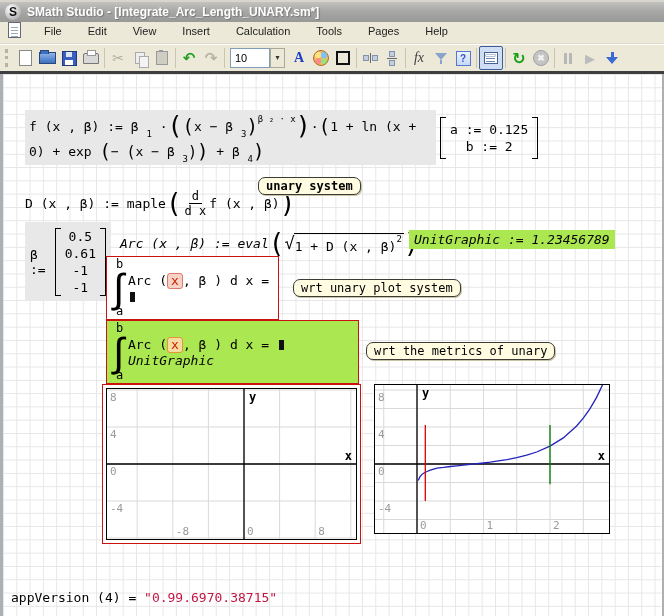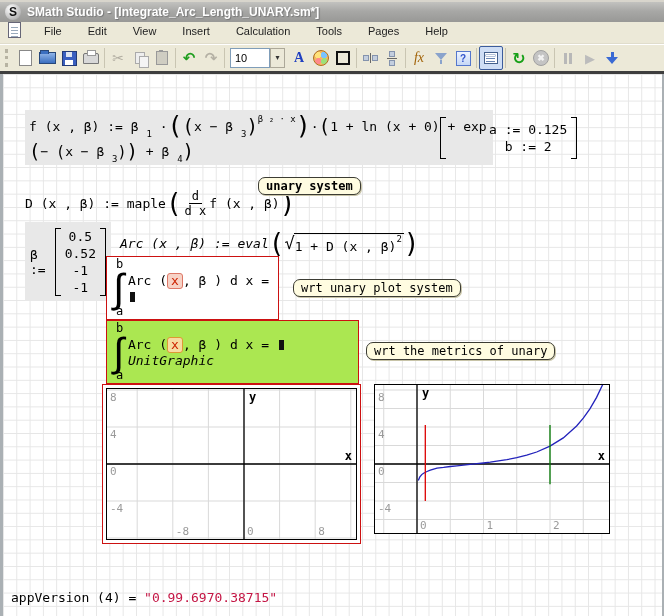--- a/index.html
+++ b/index.html
@@ -58,21 +58,21 @@
       radial-gradient(circle at 70% 30%,#7ac3ff 0 3px,transparent 3px),
       radial-gradient(circle at 30% 72%,#ff8a8a 0 3px,transparent 3px),
       radial-gradient(circle at 72% 72%,#9de07a 0 3px,transparent 3px),#f2b964;}
   .i-border{width:10px;height:10px;border:2.5px solid #111;}
   .i-alih{display:flex;align-items:center;gap:1px;}
   .i-alih i{width:4px;height:4px;background:#c3cede;border:1px solid #8493ad;display:block;}
   .i-alih i.bar{width:1px;height:10px;background:#666;border:none;}
   .i-aliv{display:flex;flex-direction:column;align-items:center;gap:1px;}
   .i-aliv i{width:4px;height:4px;background:#c3cede;border:1px solid #8493ad;display:block;}
   .i-aliv i.bar{width:10px;height:1px;background:#666;border:none;}
-  .i-fx{font-family:"Liberation Serif",serif;font-style:italic;font-size:14px;color:#a16207;}
+  .i-fx{font-family:"Liberation Serif",serif;font-style:italic;font-size:14px;color:#404040;}
   .i-filter{display:flex;flex-direction:column;align-items:center;}
   .i-filter .cone{width:0;height:0;border-left:6px solid transparent;border-right:6px solid transparent;
     border-top:7px solid #8aa3cc;}
   .i-filter .stem{width:2px;height:4px;background:#8aa3cc;}
   .i-help{width:13px;height:13px;border:1px solid #5577cc;background:linear-gradient(180deg,#eef4ff,#c7d8f6);
     color:#3355cc;font-weight:bold;font-size:10px;text-align:center;line-height:13px;}
   .tbtn.pressed{border:1px solid #3c5c9c;background:#cfdef5;border-radius:2px;}
   .i-panel{width:12px;height:10px;background:#fff;border:1px solid #44608c;position:relative;}
   .i-panel:before{content:"";position:absolute;left:1px;top:2px;width:9px;height:1px;
     box-shadow:0 0 0 .5px #6a86b4,0 3px 0 0 #6a86b4,0 6px 0 0 #6a86b4;}
@@ -98,21 +98,21 @@
   .graybox{background:#e8e8e8;}
   .sg-sub{font-size:9px;vertical-align:-6px;}
   .sg-sup{font-size:9px;vertical-align:9px;}
   .sg-big{font-size:25px;vertical-align:-3px;font-weight:300;}
   .sg-med{font-size:19px;vertical-align:-2px;}
   .sg-sm{font-size:15px;vertical-align:-1px;}
   .frm{display:flex;align-items:center;}
   .sysbrk{display:flex;align-items:center;}
   .br-l{align-self:stretch;width:5px;border:1.6px solid #000;border-right:none;margin-right:4px;}
   .br-r{align-self:stretch;width:5px;border:1.6px solid #000;border-left:none;margin-left:4px;}
-  .syslines div{text-align:center;line-height:17px;margin-left:39px;}
+  .syslines div{text-align:center;line-height:17px;}
   .matlines div{text-align:center;line-height:17px;}
   .frac{display:inline-flex;flex-direction:column;align-items:center;font-size:12px;
     margin:0 3px;vertical-align:middle;}
   .frac .num{border-bottom:1px solid #000;padding:0 3px;line-height:14px;}
   .frac .den{line-height:14px;}
   .bigp{font-size:26px;font-weight:300;vertical-align:-4px;}
   .label{position:absolute;background:#fffce1;border:1px solid #3c3c34;border-radius:7px;
     padding:1px 7px;font-size:12px;white-space:nowrap;
     box-shadow:1px 1px 0 #c8c4a8;}
   .greenbox{background:#abe751;}
@@ -242,21 +242,21 @@
         <span class="stem"></span>
         <span class="head"></span>
       </span>
     </span>
 </div>
 
 <div class="sheet-sep"></div>
 
 <div class="worksheet">
 
-  <div class="ws graybox frm" style="left:22px;top:36px;width:468px;height:55px;padding-left:4px;box-sizing:border-box;">
+  <div class="ws graybox frm" style="left:22px;top:36px;width:411px;height:55px;padding-left:4px;box-sizing:border-box;">
     <span><span>f (x , β) := β </span><span class="sg-sub">1</span><span> ·</span><span class="sg-big">(</span><span class="sg-med">(</span><span>x − β </span><span class="sg-sub">3</span><span class="sg-med">)</span><span class="sg-sup">β ₂ · x</span><span class="sg-big">)</span><span>·</span><span class="sg-med">(</span><span>1 + ln (x + 0) + exp </span><span class="sg-med">(</span><span>− </span><span class="sg-sm">(</span><span>x − β </span><span class="sg-sub">3</span><span class="sg-sm">)</span><span class="sg-med">)</span><span> + β </span><span class="sg-sub">4</span><span class="sg-med">)</span></span>
   </div>
 
   <div class="ws sysbrk" style="left:437px;top:43px;height:42px;">
     <span class="br-l"></span>
     <span class="syslines matlines">
         <div>a := 0.125</div>
         <div>b := 2</div>
       </span>
     <span class="br-r"></span>
@@ -274,38 +274,39 @@
   </div>
 
   <div class="label" style="left:255px;top:103px;font-weight:bold;">unary system</div>
 
   <div class="ws graybox frm" style="left:22px;top:148px;width:86px;height:79px;padding:0 5px;box-sizing:border-box;">
     <span style="margin-right:4px;">β :=</span>
     <span class="sysbrk">
       <span class="br-l"></span>
       <span class="matlines">
           <div>0.5</div>
-          <div>0.52</div>
+          <div>0.61</div>
           <div>-1</div>
           <div>-1</div>
         </span>
       <span class="br-r"></span>
     </span>
   </div>
 
   <div class="ws frm" style="left:117px;top:154px;height:30px;">
     <span style="font-style:italic;">Arc (x , β) := eval</span>
     <span class="bigp">(</span>
     <span class="sqrt-sign">√</span>
     <span class="sqrt-rad">
       <span>1 + D (x , β)</span><span class="sg-sup">2</span>
     </span>
     <span class="bigp">)</span>
   </div>
 
+  <div class="ws greenbox ughl" style="left:406px;top:156px;padding:2px 5px;">UnitGraphic := 1.23456789</div>
 
   <div class="ws integral redline" style="left:103px;top:182px;width:173px;height:64px;background:#fff;">
     <span class="int-col">
       <span class="lim">b</span>
       <span class="isign">∫</span>
       <span class="lim">a</span>
     </span>
     <span>
       <span>Arc (</span><span class="xbox pink">x</span><span>, β ) d x =</span>
       <span class="phbox"></span><span class="unit-it"></span>

